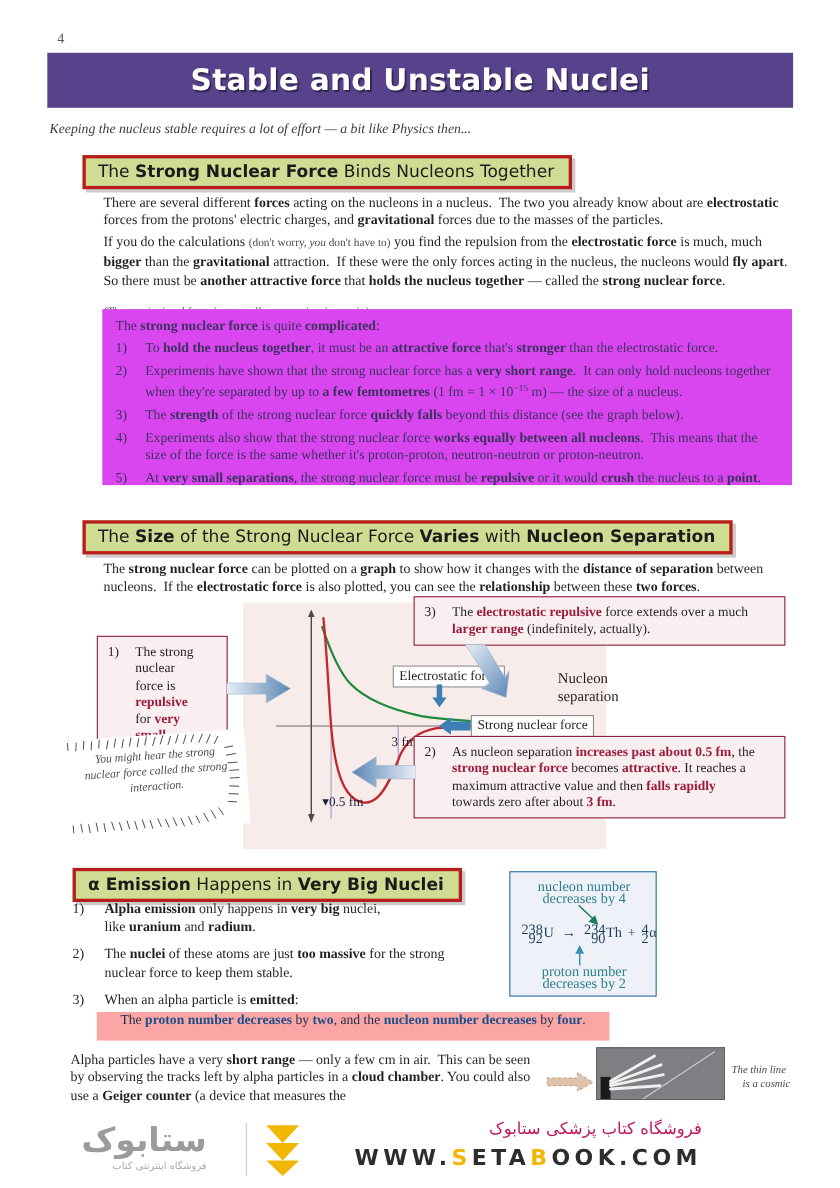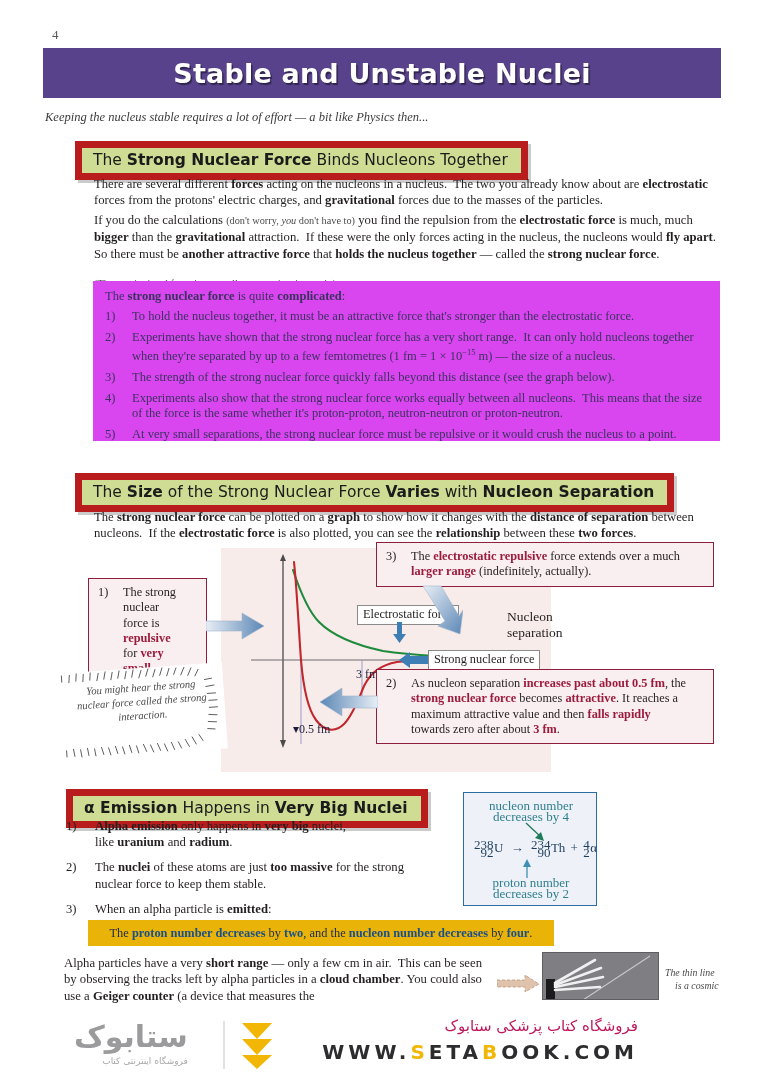--- a/index.html
+++ b/index.html
@@ -37,21 +37,21 @@
   .intro-italic {
     position:absolute; left:45px; top:110px; width:660px;
     font-style:italic; font-size:12.5px; color:#3a3a3c;
     font-family:"Liberation Serif", serif;
   }
 
   
   .sec-head {
     position:absolute;
     background:#cfdc93;
-    border:7px solid #b91c1c;
+    border:3px solid #b91c1c;
     box-shadow:3px 3px 0 rgba(140,140,140,.45);
     padding:3px 13px 4px 11px;
     font-family:"DejaVu Sans", sans-serif;
     font-size:15.5px; color:#1b1b1b; white-space:nowrap;
   }
   .sec-head b { font-weight:bold; }
 
   
   .body-text {
     position:absolute;
@@ -79,21 +79,21 @@
   }
   ol.lav-list > li {
     position:relative; padding-left:27px; margin-bottom:5px;
     font-size:12.5px; line-height:15.6px; color:#3c3160;
     font-family:"Liberation Serif", serif;
   }
   ol.lav-list > li:before {
     counter-increment:lv; content:counter(lv) ")";
     position:absolute; left:0; top:0; color:#3c3160;
   }
-  ol.lav-list b { font-weight:normal; }
+  ol.lav-list b { font-weight:bold; }
   sup.sm { font-size:8.5px; vertical-align:super; }
 
   
   .fig-wrap { position:absolute; left:88px; top:540px; width:634px; height:235px; }
   .plot-bg {
     position:absolute; left:133px; top:8px; width:330px; height:224px;
     background:#f8ecea;
   }
   .plot-svg { position:absolute; left:133px; top:8px; }
   .axis-label {
@@ -164,22 +164,22 @@
     position:absolute; left:10px; top:47px; width:118px;
     text-align:center; font-family:"Liberation Serif", serif;
     font-size:13px; color:#1d3d5c; white-space:nowrap;
   }
   .eq-main .nuc { display:inline-block; vertical-align:middle;
     font-size:13px; line-height:8.2px; text-align:right; margin-right:.5px; color:#1d3d5c; }
 
   
   .blue-bar {
     position:absolute; left:88px; top:920px; width:466px; height:26px;
-    background:#eab308;
-    display:flex; align-items:center; justify-content:center;
+    background:#fca5a5;
+    display:flex; justify-content:center;
     font-family:"Liberation Serif", serif;
     font-size:12.4px; color:#1b2c4a;
   }
   .blue-bar b { font-weight:bold; color:#1a4f8a; }
 
   
   .cc-img {
     position:absolute; left:542px; top:952px; width:117px; height:48px;
     background:#7b7b80; border:1px solid #5d5d62; overflow:hidden;
   }

